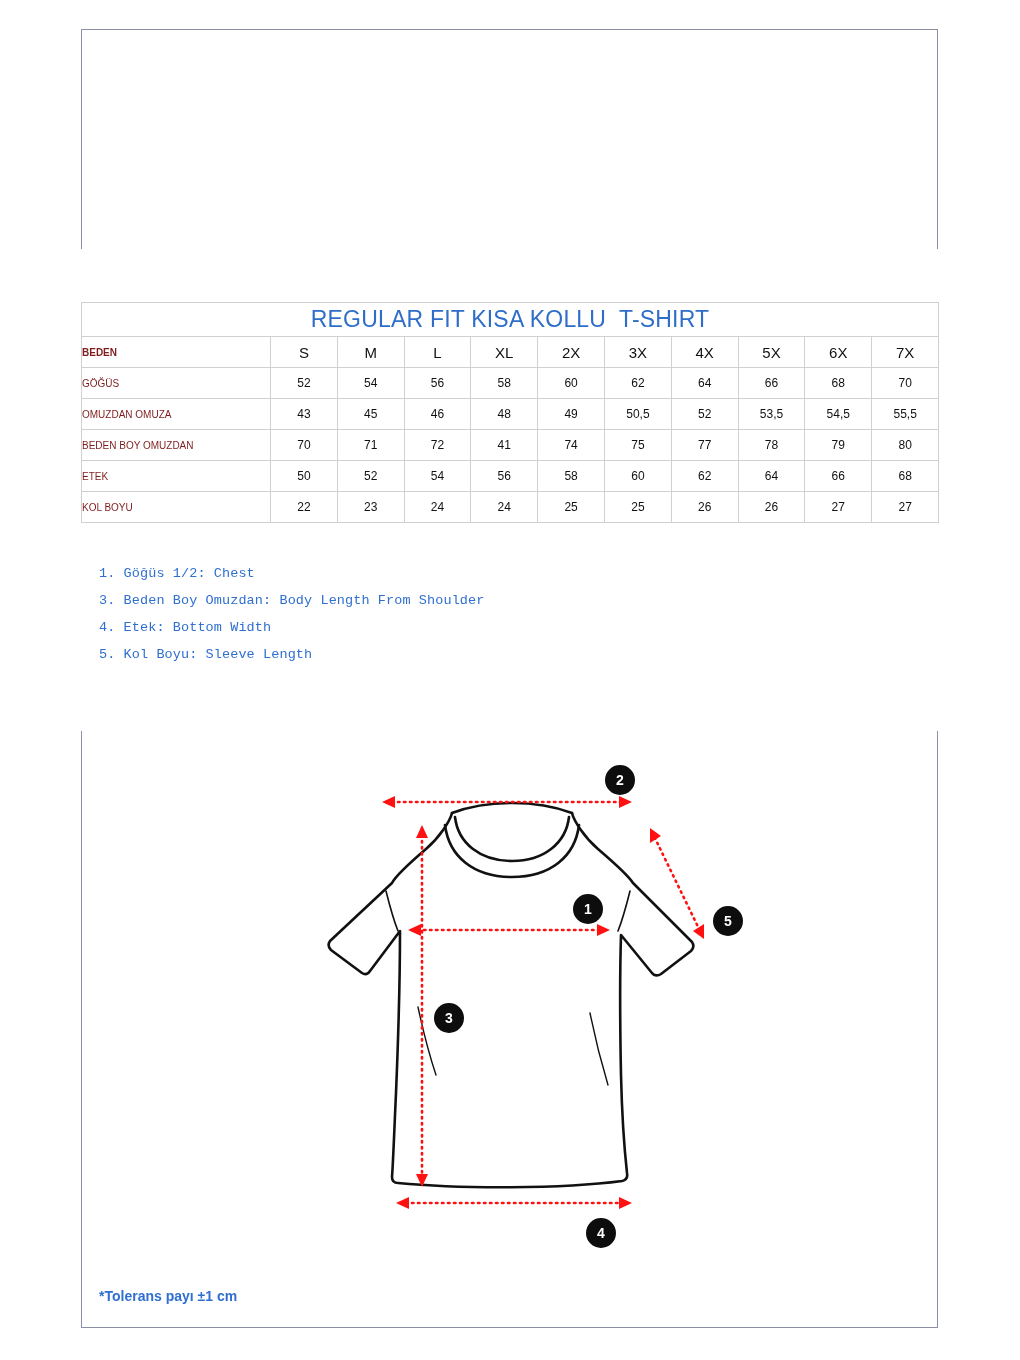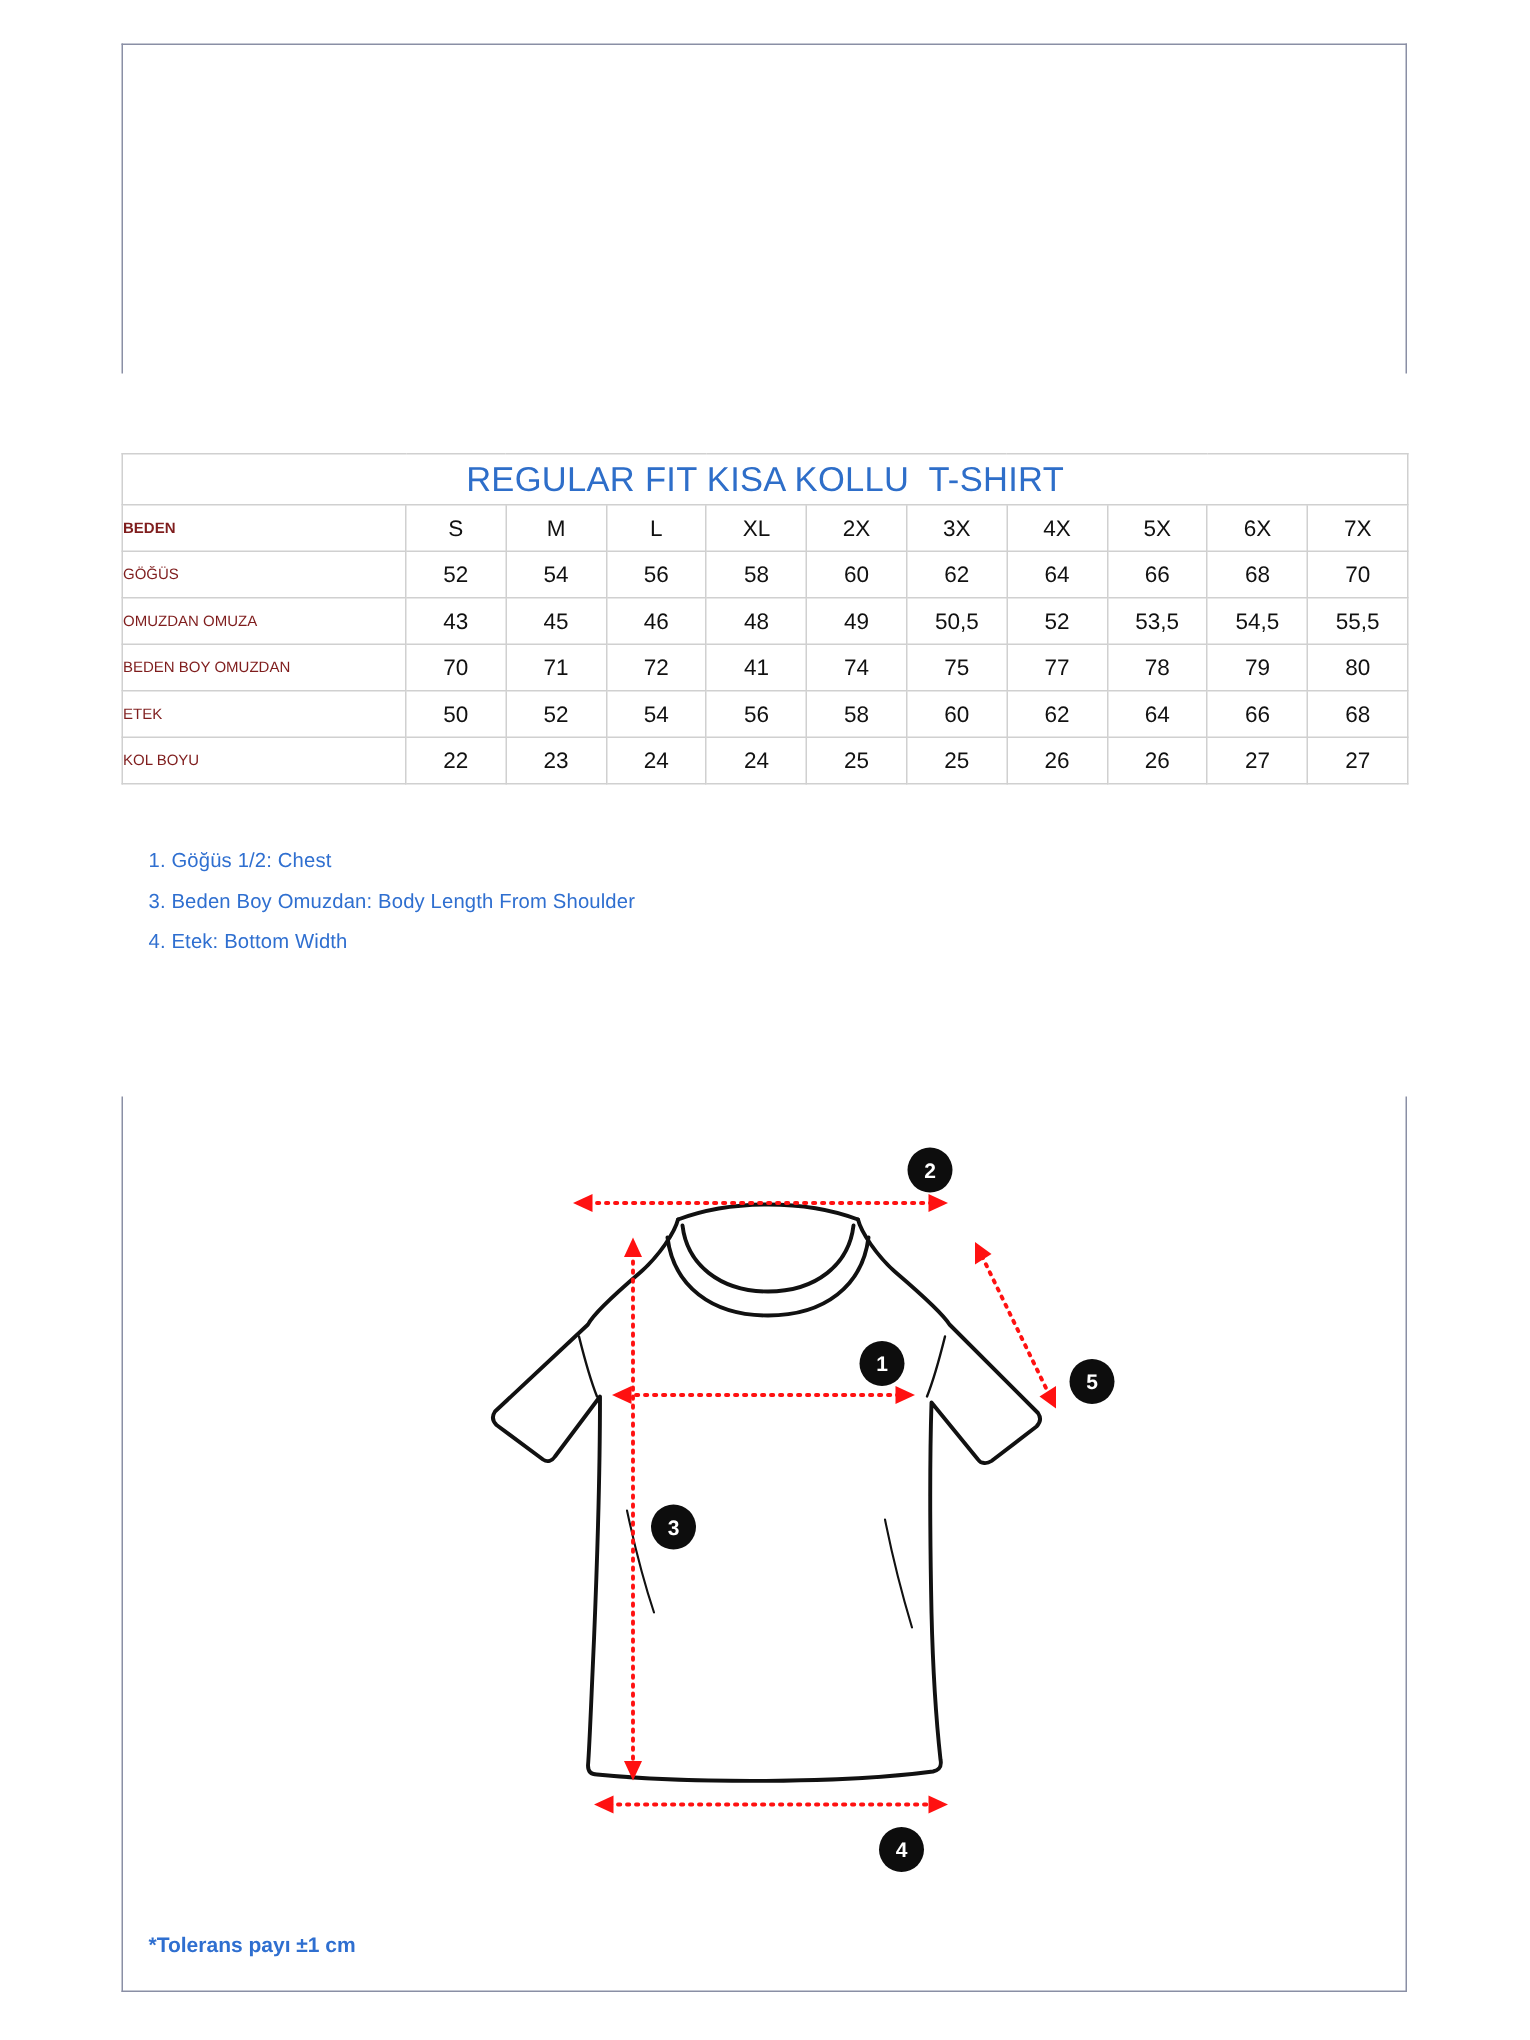--- a/index.html
+++ b/index.html
@@ -63,21 +63,21 @@
     height: 30px;
     vertical-align: middle;
     white-space: nowrap;
   }
   .row-label.head {
     font-weight: bold;
   }
   .val-cell {
     text-align: center;
     vertical-align: middle;
-    font-size: 15px;
+    font-size: 12px;
     color: #111111;
     height: 30px;
   }
   .val-cell.head {
     font-size: 15px;
     color: #111111;
   }
   col.c-label { width: 189px; }
   col.c-size  { width: 66.8px; }
 
@@ -87,20 +87,21 @@
     left: 99px;
     top: 560px;
     width: 600px;
   }
   .legend-item {
     color: #2f6fd0;
     font-size: 13.5px;
     line-height: 27px;
     white-space: nowrap;
     letter-spacing: 0.1px;
+    font-family: Liberation Mono, monospace;
   }
 
   
   .bottom-box {
     position: absolute;
     left: 81px;
     top: 731px;
     width: 857px;
     height: 597px;
     border: 1.5px solid #8a8fa5;
@@ -263,20 +264,21 @@
       <td class="val-cell">27</td>
       <td class="val-cell">27</td>
     </tr>
   </tbody>
 </table>
 
 <div class="legend">
   <div class="legend-item">1. Göğüs 1/2: Chest</div>
   <div class="legend-item">3. Beden Boy Omuzdan: Body Length From Shoulder</div>
   <div class="legend-item">4. Etek: Bottom Width</div>
+  <div class="legend-item">5. Kol Boyu: Sleeve Length</div>
 </div>
 
 <div class="bottom-box"></div>
 
 <div class="diagram-wrap">
   <svg class="diagram-svg" viewBox="0 0 480 520">
 
     <g fill="none" stroke="#111111" stroke-width="2.6" stroke-linecap="round" stroke-linejoin="round">
       <path d="M152,68 C150,76 140,92 126,104 C112,116 96,130 92,138 L30,196
                C28,199 28,202 31,205 L62,228 C65,230 68,229 70,226 L100,186

